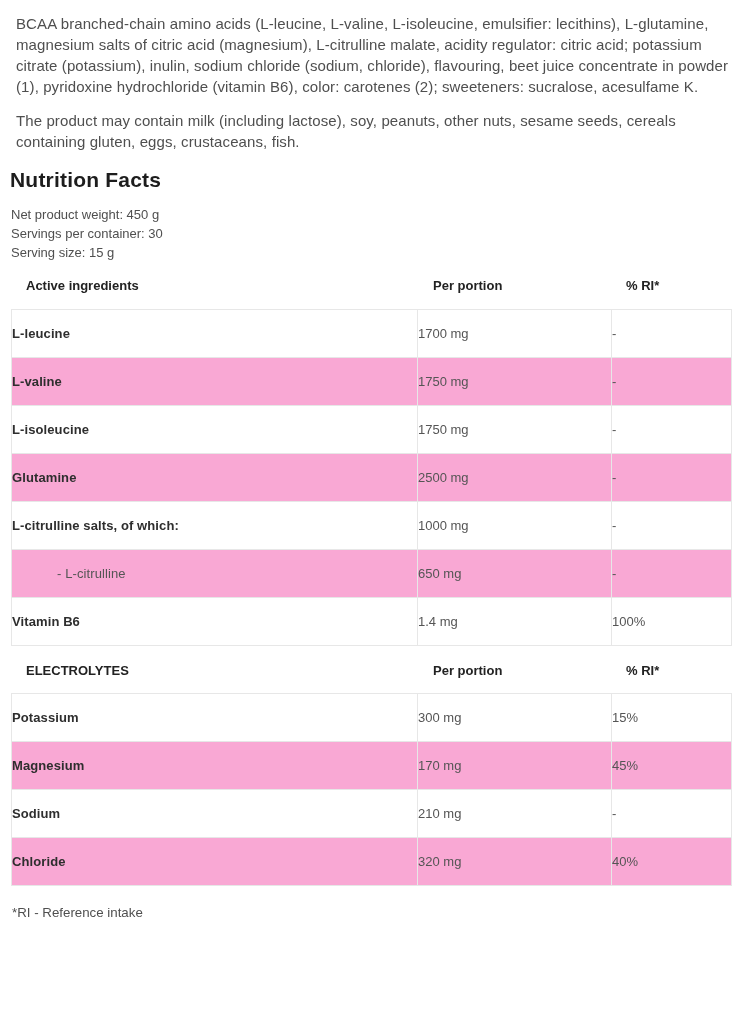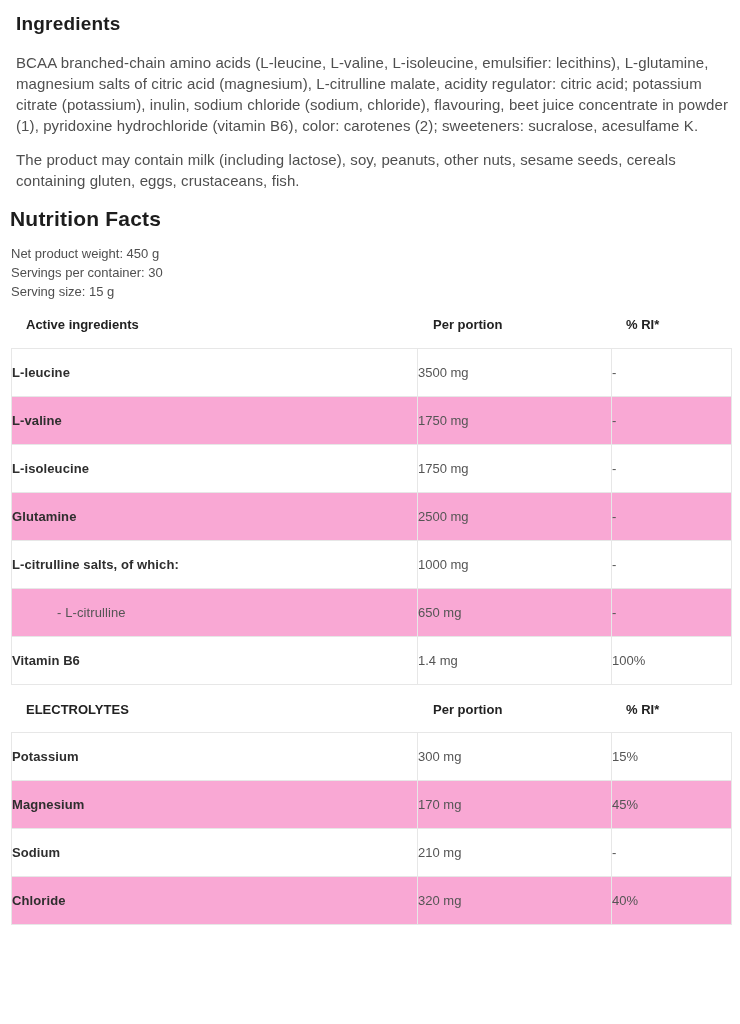--- a/index.html
+++ b/index.html
@@ -80,21 +80,20 @@
     font-size: 13.3px;
     color: #4f4f4f;
   }
 </style>
 </head>
 <body>
 
 <div>
 
   <section class="section-ingredients">
-    <h1 class="heading ingredients-title">Ingredients</h1>
     <p>BCAA branched-chain amino acids (L-leucine, L-valine, L-isoleucine, emulsifier: lecithins), L-glutamine, magnesium salts of citric acid (magnesium), L-citrulline malate, acidity regulator: citric acid; potassium citrate (potassium), inulin, sodium chloride (sodium, chloride), flavouring, beet juice concentrate in powder (1), pyridoxine hydrochloride (vitamin B6), color: carotenes (2); sweeteners: sucralose, acesulfame K.</p>
     <p>The product may contain milk (including lactose), soy, peanuts, other nuts, sesame seeds, cereals containing gluten, eggs, crustaceans, fish.</p>
   </section>
 
   <section class="section-nutrition">
     <h1 class="heading nutrition-title">Nutrition Facts</h1>
 
     <div class="meta">
       <div>Net product weight: 450 g</div>
       <div>Servings per container: 30</div>
@@ -109,21 +108,21 @@
 
     <table class="nutri">
       <colgroup>
           <col style="width:406px">
           <col style="width:194px">
           <col style="width:120px">
         </colgroup>
       <tbody>
         <tr>
           <td class="label">L-leucine</td>
-          <td class="value">3500 mg</td>
+          <td class="value">1700 mg</td>
           <td class="ri">-</td>
         </tr>
         <tr class="alt">
           <td class="label">L-valine</td>
           <td class="value">1750 mg</td>
           <td class="ri">-</td>
         </tr>
         <tr>
           <td class="label">L-isoleucine</td>
           <td class="value">1750 mg</td>
@@ -181,15 +180,16 @@
           <td class="ri">-</td>
         </tr>
         <tr class="alt">
           <td class="label">Chloride</td>
           <td class="value">320 mg</td>
           <td class="ri">40%</td>
         </tr>
       </tbody>
     </table>
 
+    <div class="footnote">*RI - Reference intake</div>
   </section>
 
 </div>
 
 </body></html>

